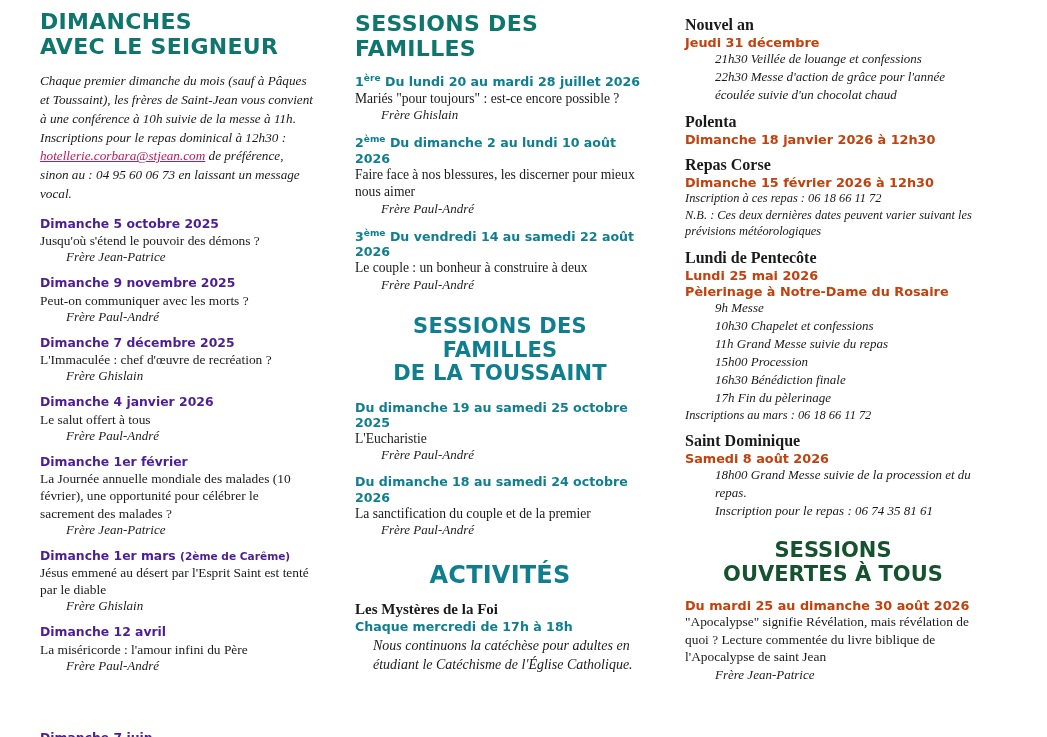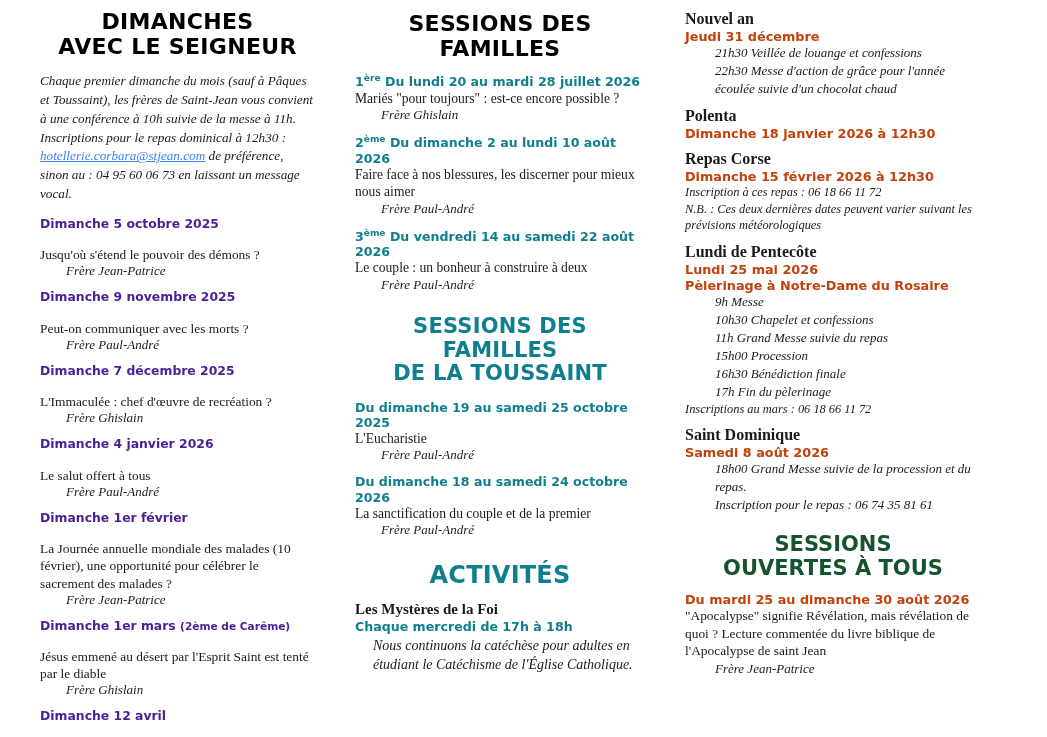--- a/index.html
+++ b/index.html
@@ -21,57 +21,56 @@
     gap: 0px;
   }
   .col {
     position: relative;
   }
   .col1 { width: 305px; padding-left: 20px; padding-right: 10px; }
   .col2 { width: 330px; padding-left: 30px; padding-right: 10px; }
   .col3 { width: 330px; padding-left: 30px; padding-right: 4px; }
 
   h1.title {
-    color: #000000;
+    color: #0f766e;
     font-family: "DejaVu Sans", sans-serif;
     font-weight: bold;
     font-size: 22px;
     line-height: 1.12;
     letter-spacing: 0.3px;
-    text-align: center;
     margin: 4px 0 12px 0;
   }
   h1.title.left-title {
     margin-top: 2px;
   }
   .intro {
     font-style: italic;
     font-size: 13.2px;
     line-height: 1.42;
     margin-bottom: 12px;
   }
   .intro a {
-    color: #3b82f6;
+    color: #be185d;
   }
   .entry { margin-bottom: 9px; }
   .entry .date {
     color: #4c1d95;
     font-family: "DejaVu Sans", sans-serif;
     font-weight: bold;
     font-size: 12.4px;
     line-height: 1.25;
   }
   .entry .date .note {
     font-size: 10.6px;
     font-weight: bold;
   }
   .entry .desc {
     font-size: 13.4px;
     line-height: 1.28;
-    margin-top: 15px;
+    margin-top: 1px;
   }
   .entry .speaker {
     font-style: italic;
     font-size: 13px;
     padding-left: 26px;
     line-height: 1.3;
   }
   .gap-big { height: 46px; }
 
   .sup { font-size: 0.72em; vertical-align: super; }
@@ -126,21 +125,21 @@
     padding-left: 18px;
     margin-top: 3px;
   }
   .block-gap { height: 60px; }
 
   
   .c3-title {
     font-size: 16px;
     font-weight: bold;
     font-family: "Liberation Serif", serif;
-    margin-top: 2px;
+    margin-top: 8px;
   }
   .c3-date {
     color: #c2410c;
     font-family: "DejaVu Sans", sans-serif;
     font-weight: bold;
     font-size: 12.8px;
     margin-top: 1px;
   }
   .c3-line {
     font-style: italic;

